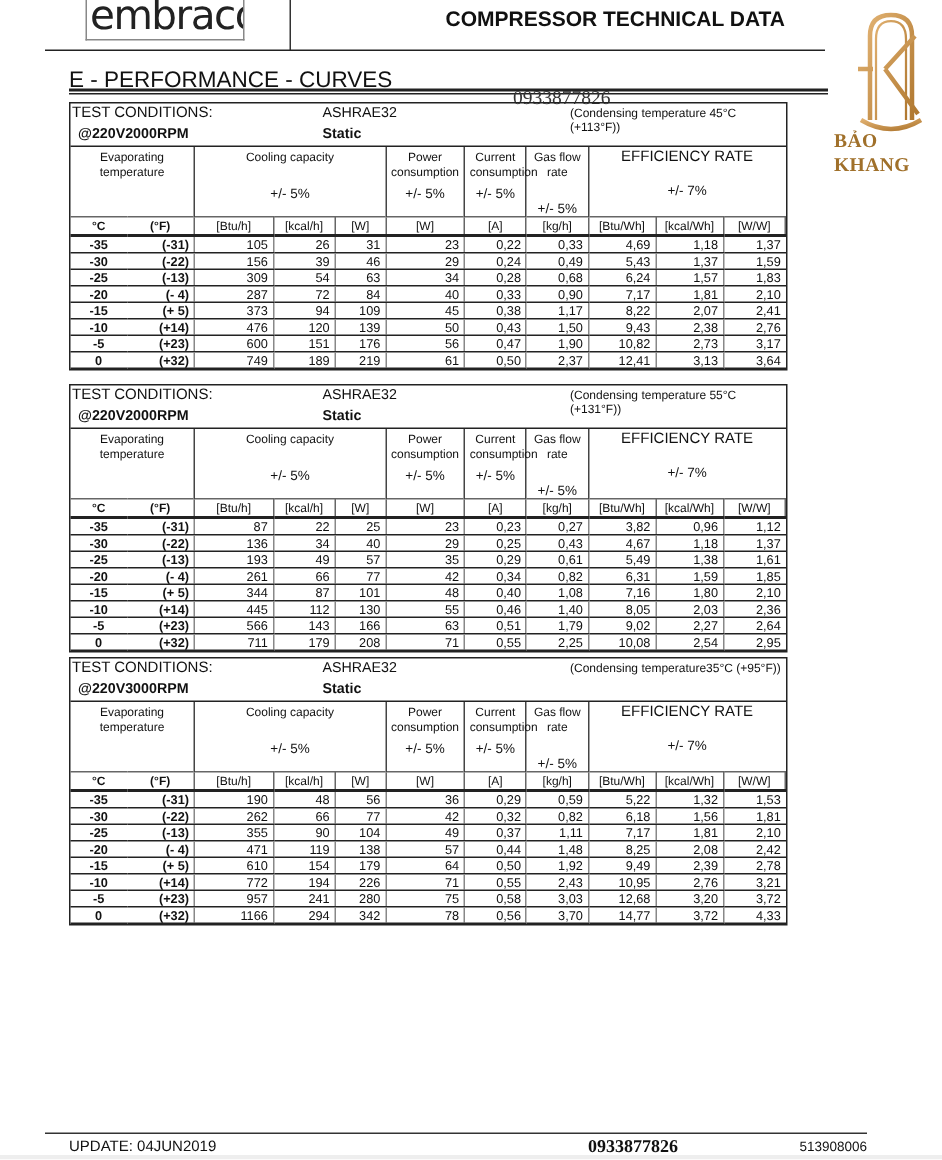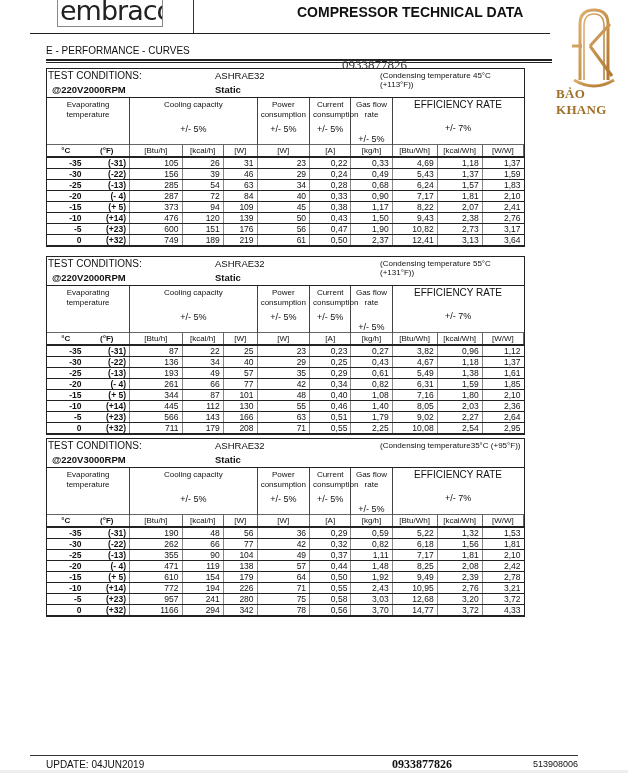--- a/index.html
+++ b/index.html
@@ -2,40 +2,40 @@
 <html><head>
 <meta charset="utf-8">
 <style>
   html,body{margin:0;padding:0;background:#fff;}
   body{width:628px;height:773px;position:relative;overflow:hidden;font-family:"Liberation Sans",sans-serif;color:#111;}
   .logo-box{position:absolute;left:57px;top:0;width:106px;height:27px;border:1px solid #888;border-top:none;box-sizing:border-box;
     font-family:"DejaVu Sans",sans-serif;font-size:27px;line-height:22px;letter-spacing:-1px;color:#222;padding-left:2px;overflow:hidden;}
   .vsep{position:absolute;left:193px;top:0;width:1px;height:34px;background:#333;}
   .hdr-title{position:absolute;left:297px;top:4px;font-weight:bold;font-size:14px;}
   .hline{position:absolute;background:#222;}
-  .section{position:absolute;left:46px;top:45px;font-size:10px;}
+  .section{position:absolute;left:46px;top:45px;font-size:15px;}
   .watermark-top{position:absolute;left:342px;top:57px;font-family:"Liberation Serif",serif;font-size:13px;color:#333;}
   .bk-logo{position:absolute;left:560px;top:2px;width:68px;height:100px;}
   .bk-text{position:absolute;left:556px;top:86px;font-family:"Liberation Serif",serif;font-weight:bold;font-size:13px;color:#a0702a;letter-spacing:0.3px;}
   .tblwrap{position:absolute;left:46px;width:479px;border:1px solid #222;box-sizing:border-box;}
   .cond{height:28px;position:relative;border-bottom:1px solid #222;font-size:10px;}
   .cond .c1{position:absolute;left:1px;top:1px;}
   .cond .c2{position:absolute;left:5px;top:15px;font-weight:bold;font-size:9.5px;}
   .cond .c3{position:absolute;left:168px;top:1px;font-weight:normal;font-size:9.5px;}
   .cond .c4{position:absolute;left:168px;top:15px;font-weight:bold;font-size:9.5px;}
   .cond .c5{position:absolute;left:333px;top:2px;font-size:8px;}
   table{border-collapse:collapse;width:100%;table-layout:fixed;font-size:8.5px;}
   td,th{padding:0 3px;font-weight:normal;}
   .h1 th{vertical-align:top;text-align:center;border-left:1px solid #444;font-size:8px;line-height:10px;padding-top:2px;height:36px;}
   .h1 th:first-child{border-left:none;}
   .tol{display:block;font-size:9px;margin-top:4px;}
   .h2 td{text-align:center;border:1px solid #666;border-bottom:2px solid #222;height:11px;font-size:8px;}
   .h2 td:first-child{border-left:none;}
   tbody.data td{text-align:right;border-left:1px solid #888;border-bottom:1.5px solid #222;height:10px;line-height:10px;}
-  tbody.data td.tc{font-weight:bold;border-left:none;}
+  tbody.data td.tc{text-align:center;font-weight:bold;border-left:none;}
   tbody.data td.tf{text-align:right;font-weight:bold;border-left:none;}
   .foot-line{position:absolute;left:30px;top:755px;width:548px;height:1px;background:#333;}
   .foot-left{position:absolute;left:46px;top:759px;font-size:10px;}
   .foot-mid{position:absolute;left:392px;top:757px;font-family:"Liberation Serif",serif;font-weight:bold;font-size:12px;}
   .foot-right{position:absolute;left:533px;top:759px;font-size:9px;}
   .bottombar{position:absolute;left:0;top:770px;width:628px;height:3px;background:#eee;}
 </style>
 </head>
 <body>
 
@@ -132,21 +132,21 @@
             <td>29</td>
             <td>0,24</td>
             <td>0,49</td>
             <td>5,43</td>
             <td>1,37</td>
             <td>1,59</td>
           </tr>
           <tr>
             <td class="tc">-25</td>
             <td class="tf">(-13)</td>
-            <td>285</td>
+            <td>309</td>
             <td>54</td>
             <td>63</td>
             <td>34</td>
             <td>0,28</td>
             <td>0,68</td>
             <td>6,24</td>
             <td>1,57</td>
             <td>1,83</td>
           </tr>
           <tr>

